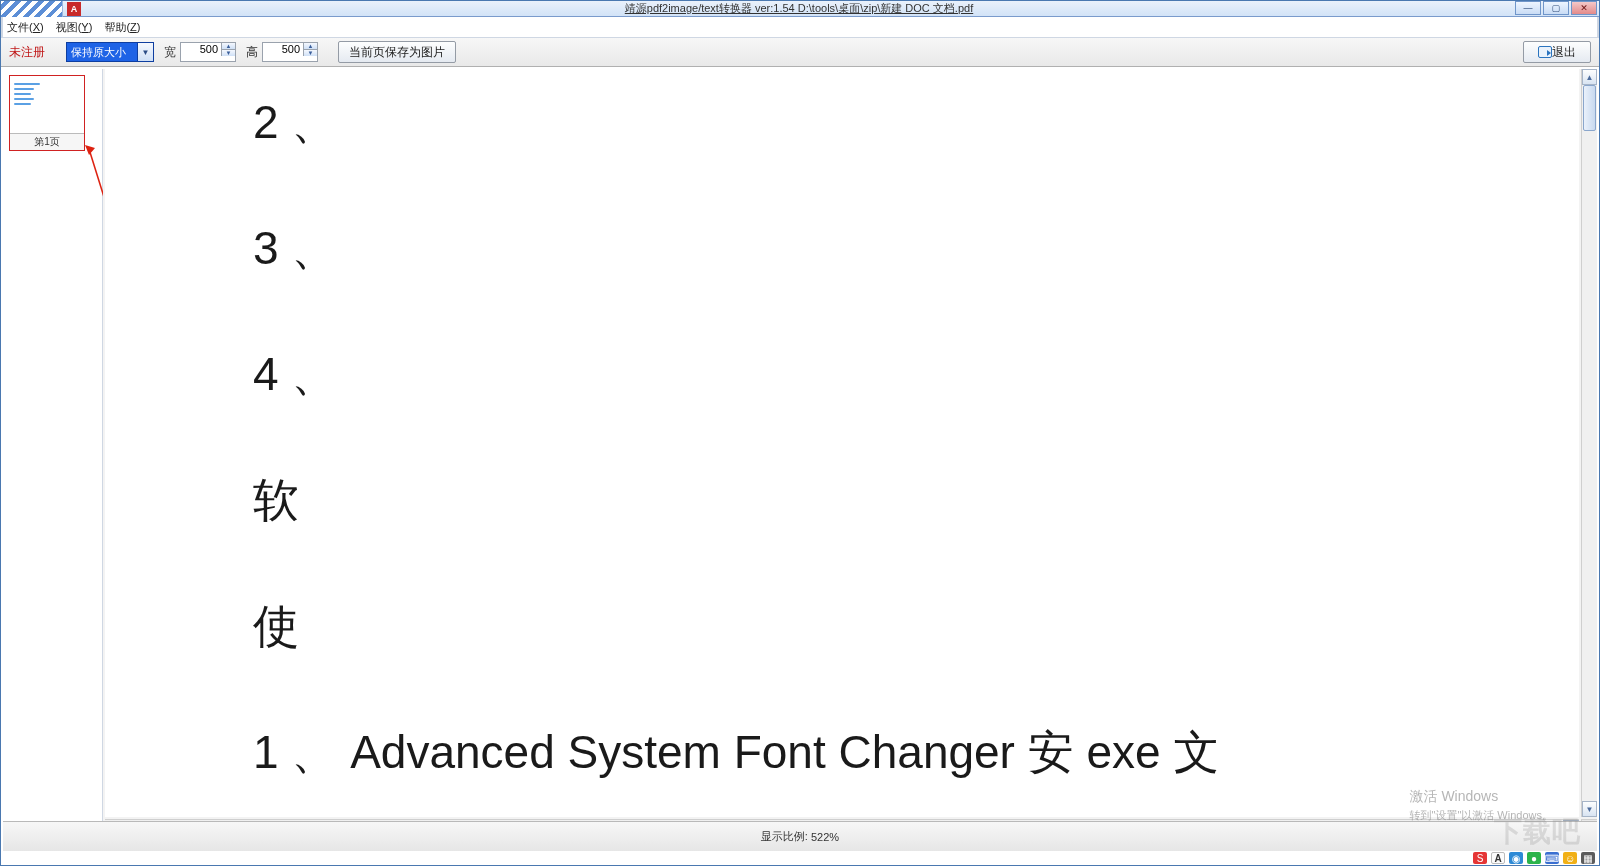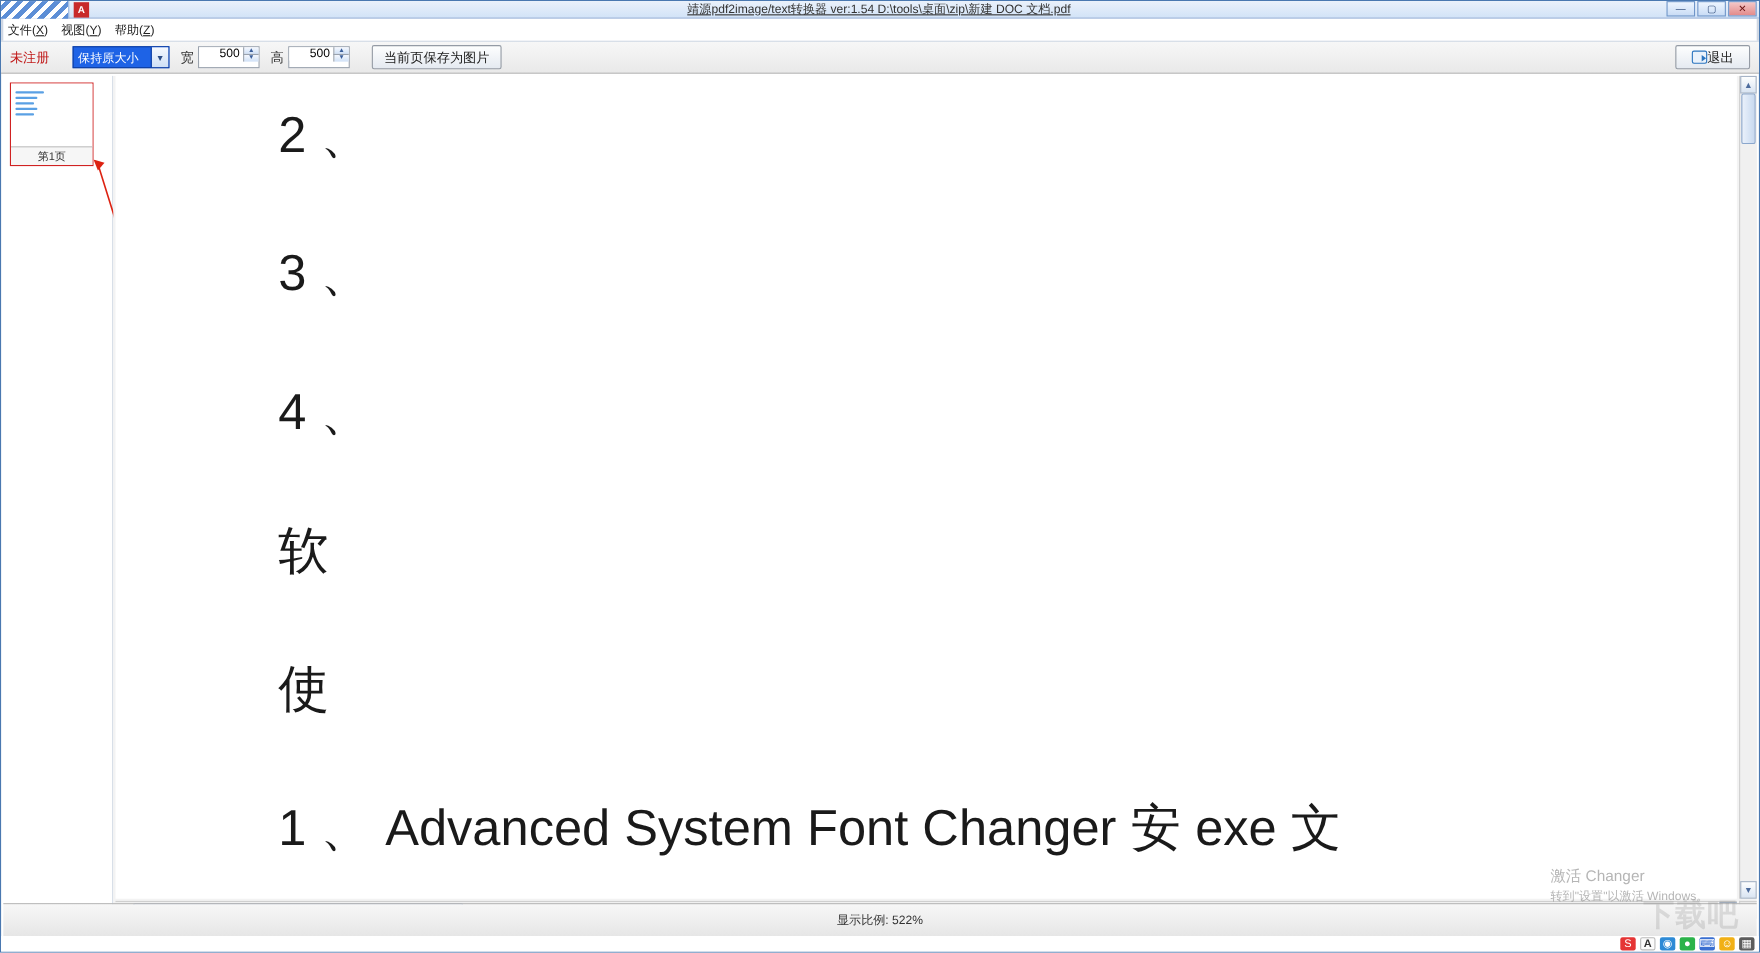--- a/index.html
+++ b/index.html
@@ -188,21 +188,21 @@
 
   <div class="status-bar">
     <span>显示比例:</span>
     <span>&nbsp;</span>
     <span>522%</span>
   </div>
 
   <div class="bottom-strip"></div>
 
   <div class="watermark">
-    <div>激活 Changer</div>
+    <div>激活 Windows</div>
     <div style="font-size:11px">转到"设置"以激活 Windows。</div>
   </div>
   <div class="faint-logo">下载吧</div>
 
   <div class="tray">
     <div class="ico sogou">S</div>
     <div class="ico a">A</div>
     <div class="ico globe">◉</div>
     <div class="ico mic">●</div>
     <div class="ico kb">⌨</div>

